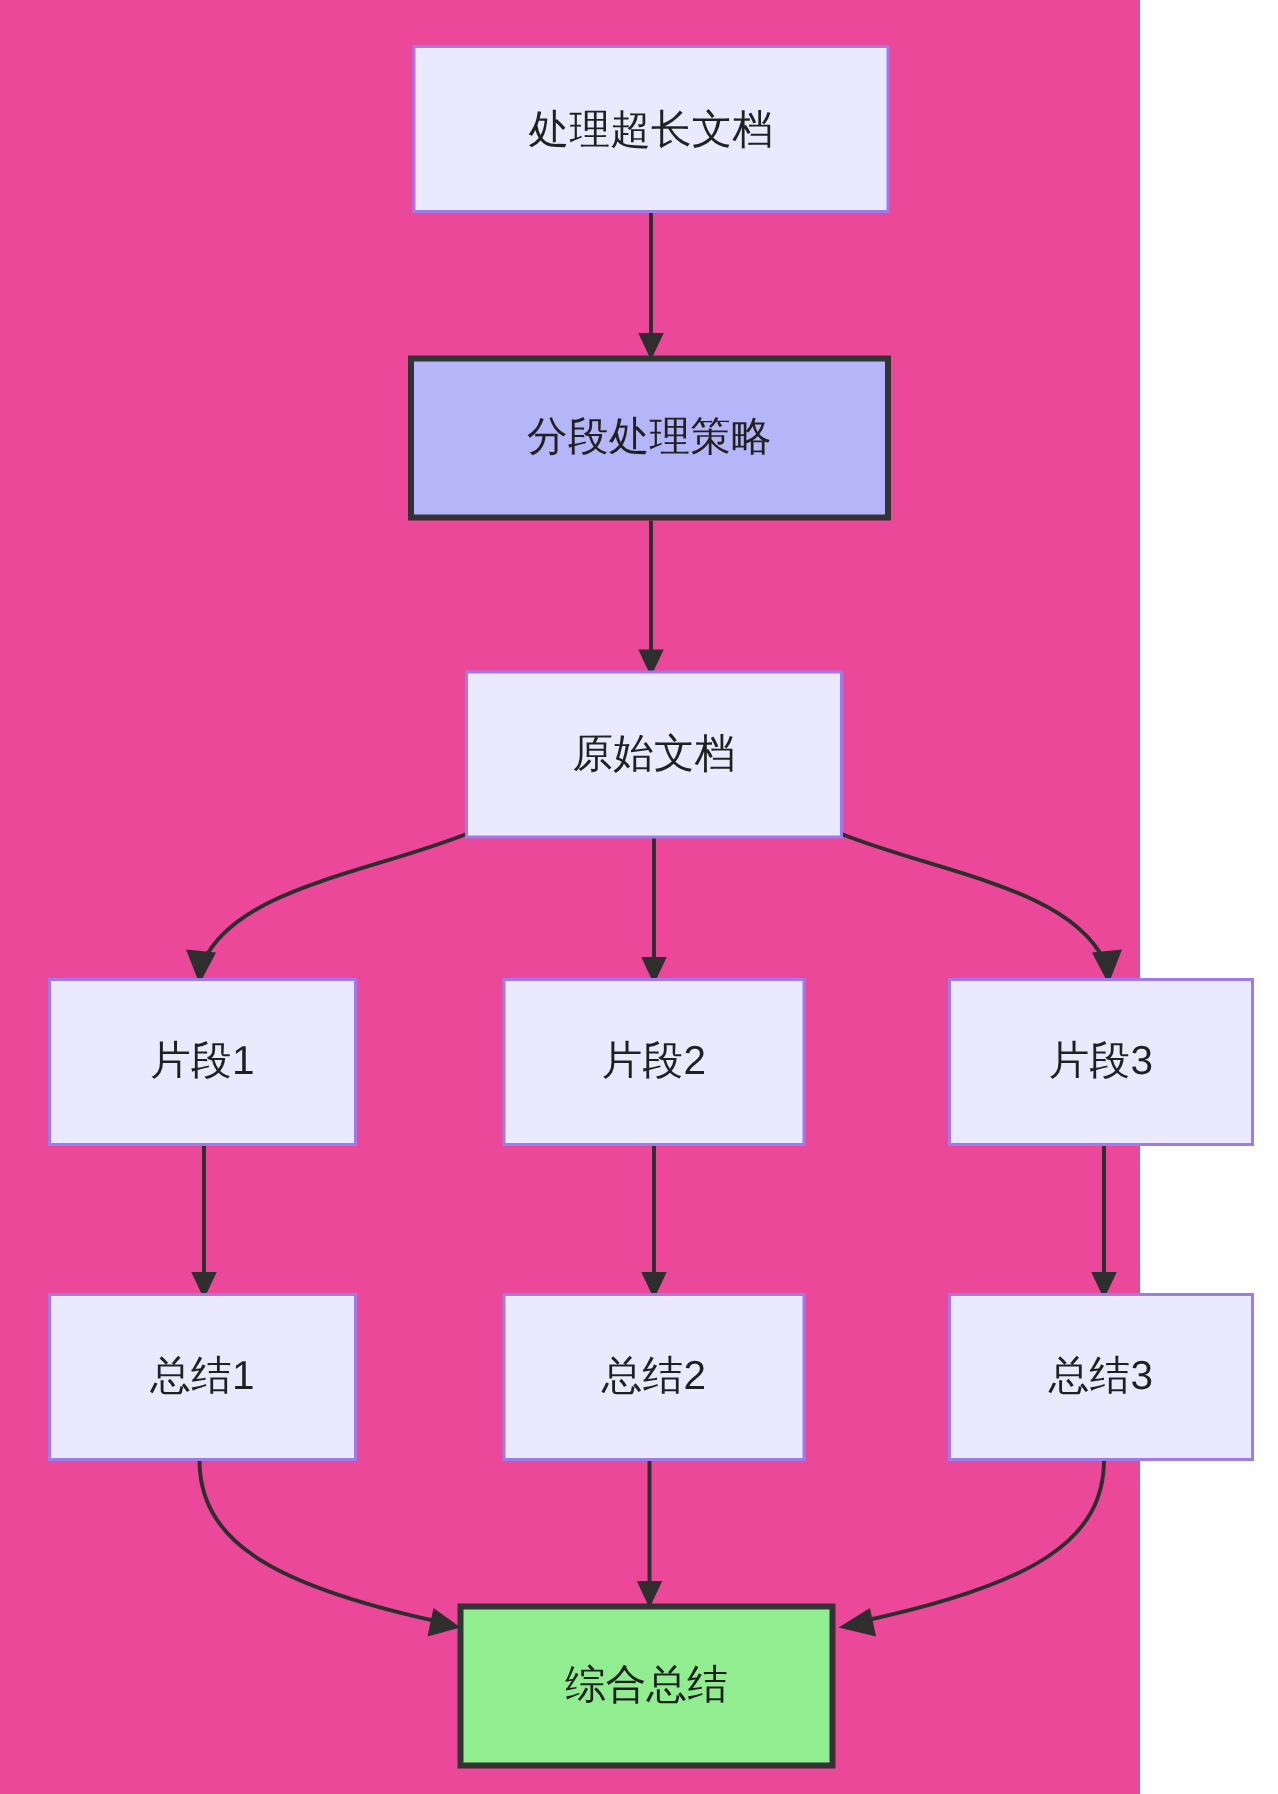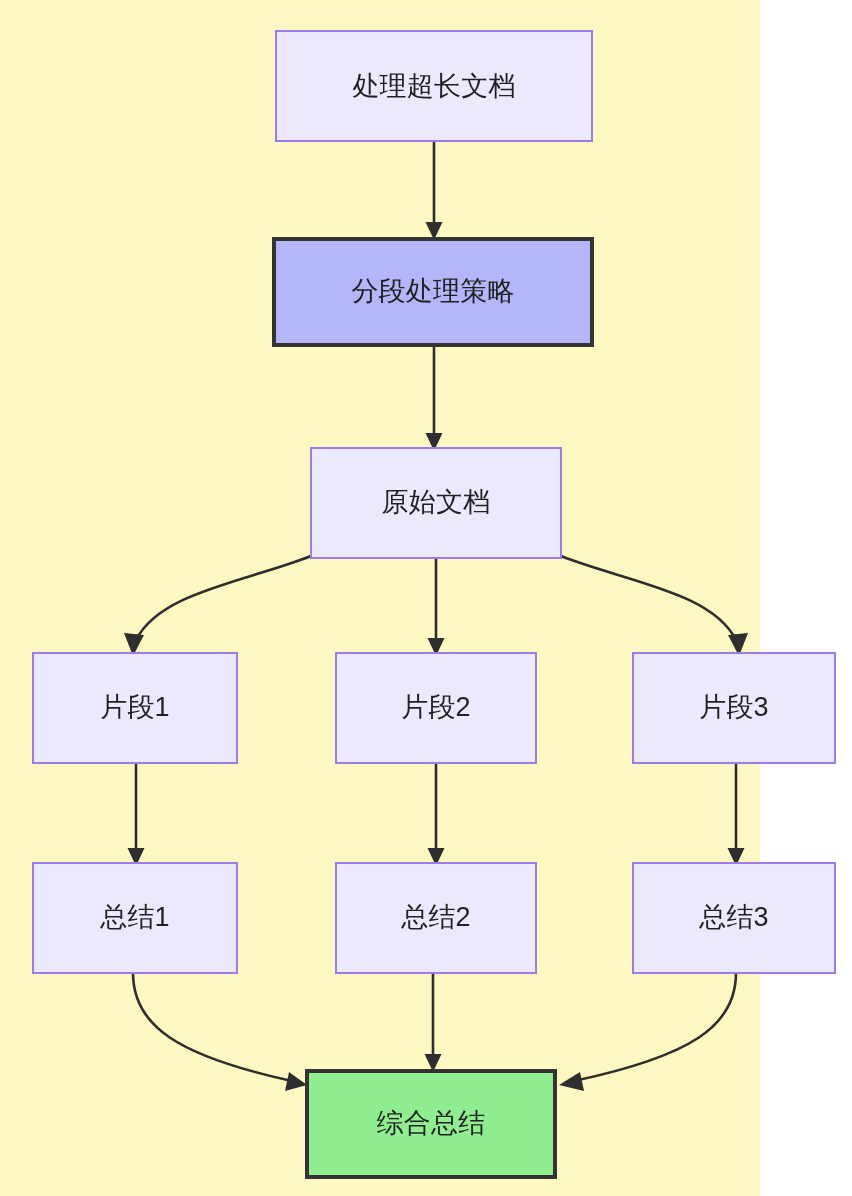--- a/index.html
+++ b/index.html
@@ -10,21 +10,21 @@
   body {
     width: 852px;
     height: 1196px;
     font-family: "Liberation Sans", "DejaVu Sans", sans-serif;
     overflow: hidden;
   }
   #flowchart-root {
     position: relative;
     width: 760px;
     height: 1196px;
-    background: #fef9c3;
+    background: #ec4899;
   }
   svg.diagram {
     display: block;
     width: 852px;
     height: 1196px;
   }
   .node-rect {
     stroke-linejoin: miter;
   }
   .node-label {

